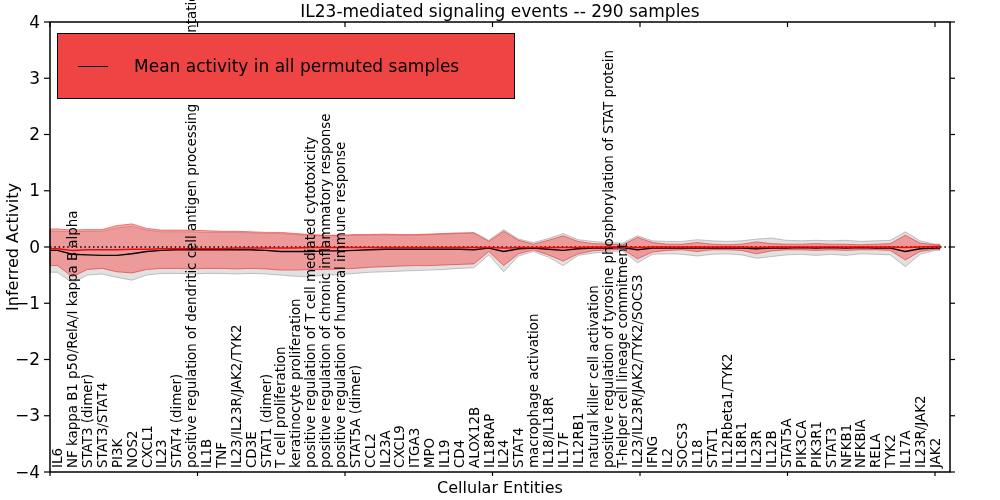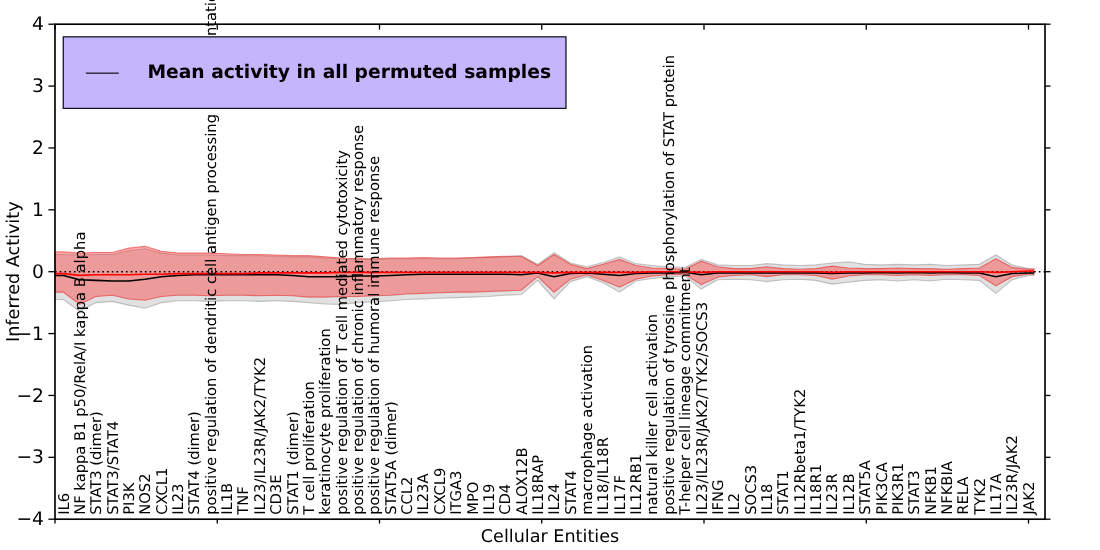--- a/index.html
+++ b/index.html
@@ -18,24 +18,23 @@
     position:absolute;top:247px;left:12px;
     transform:translate(-50%,-50%) rotate(-90deg);
     font-size:16px;color:#000;white-space:nowrap;
   }
   .x-label{
     position:absolute;top:478px;left:0;width:1000px;
     text-align:center;font-size:16px;color:#000;
   }
   .legend{
     position:absolute;left:57px;top:33px;width:456px;height:64px;
-    background:#c4b5fd;border:1.6px solid #000;
+    background:#ef4444;border:1.6px solid #000;
     display:flex;flex-direction:column;justify-content:space-evenly;
     z-index:5;
-    font-weight:bold;
   }
   .legend-row{display:flex;align-items:center;height:30px;}
   .legend-line{width:30px;height:0;border-top:1.8px solid #000;margin-left:20px;flex:0 0 auto;}
   .legend-text{margin-left:26px;font-size:17px;color:#000;white-space:nowrap;}
   svg{position:absolute;left:0;top:0;}
   svg text{font-family:"DejaVu Sans", sans-serif;}
 </style>
 </head>
 <body>
 
@@ -144,20 +143,21 @@
       <line x1="950" y1="359.5" x2="955" y2="359.5" stroke="#000" stroke-width="1.2"></line>
       <text x="40" y="365" font-size="17" fill="#000" text-anchor="end">−2</text>
       <line x1="44" y1="415.75" x2="50" y2="415.75" stroke="#000" stroke-width="1.2"></line>
       <line x1="950" y1="415.75" x2="955" y2="415.75" stroke="#000" stroke-width="1.2"></line>
       <text x="40" y="421.25" font-size="17" fill="#000" text-anchor="end">−3</text>
       <line x1="44" y1="472" x2="50" y2="472" stroke="#000" stroke-width="1.2"></line>
       <line x1="950" y1="472" x2="955" y2="472" stroke="#000" stroke-width="1.2"></line>
       <text x="40" y="477.5" font-size="17" fill="#000" text-anchor="end">−4</text>
     </svg>
 
+  <div class="chart-title">IL23-mediated signaling events -- 290 samples</div>
 
   <div class="y-label">Inferred Activity</div>
 
   <div class="x-label">Cellular Entities</div>
 
   <div class="legend">
     <div class="legend-row">
       <span class="legend-line" style="border-top-color: rgb(0, 0, 0);"></span>
       <span class="legend-text">Mean activity in all permuted samples</span>
     </div>

